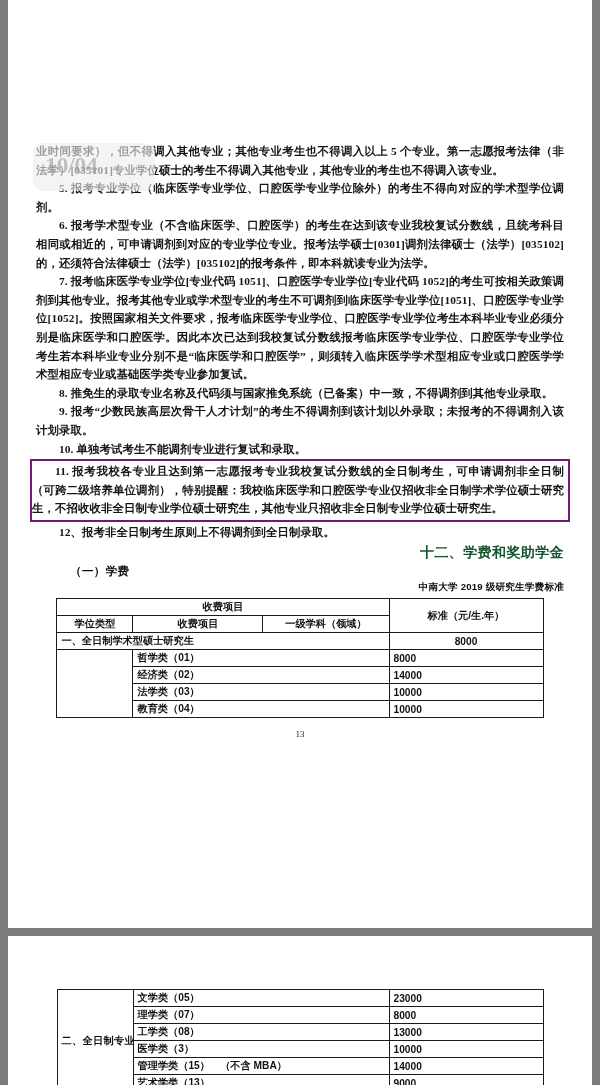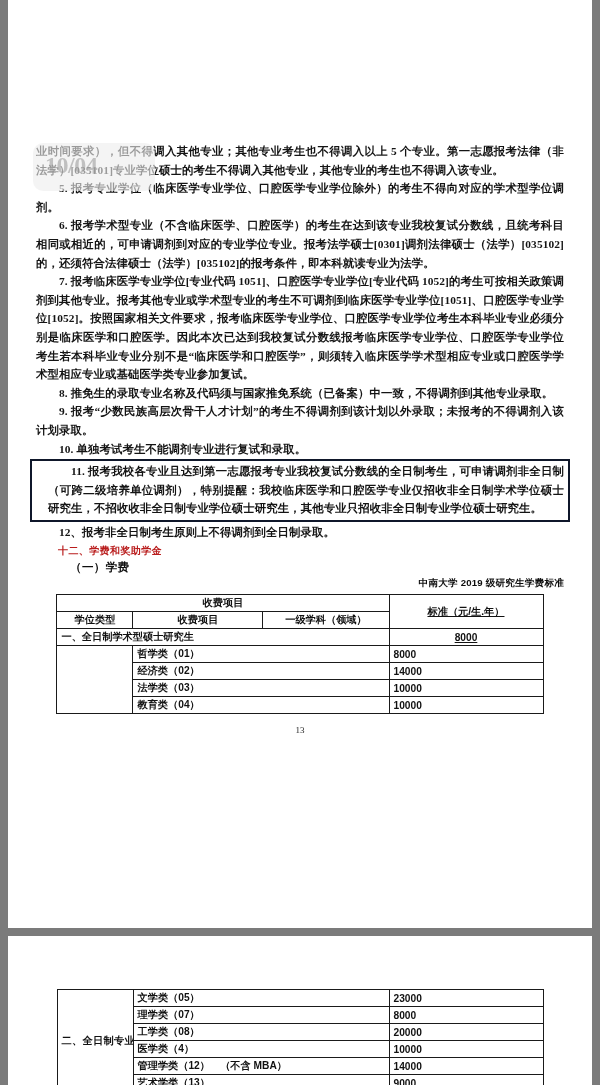--- a/index.html
+++ b/index.html
@@ -50,35 +50,36 @@
     text-align:center;
     font-size:9px;
     color:#222;
     font-weight:400;
     margin-top:11px;
     font-family:"Liberation Serif",serif;
   }
 
   
   .redbox {
-    border:2px solid #0f172a;
-    padding:1px 4px 2px 16px;
+    border:2px solid #701a75;
+    padding:1px 4px 2px 0;
     margin:1px 0 1px -6px;
     width:calc(100% + 12px);
   }
   .redbox .para { text-align:justify; }
 
   
   .h-section {
     font-family:"Liberation Sans","DejaVu Sans",sans-serif;
-    font-size:10px;
-    font-weight:bold;
-    color:#b91c1c;
+    font-size:14px;
+    font-weight:bold;
+    color:#14532d;
     margin:3px 0 1px 22px;
     letter-spacing:0.4px;
+    text-align:right;
   }
   .h-sub {
     font-family:"Liberation Sans","DejaVu Sans",sans-serif;
     font-size:11.5px;
     font-weight:bold;
     color:#0d0d0d;
     margin:2px 0 2px 34px;
     letter-spacing:0.4px;
   }
   .tbl-title {
@@ -115,21 +116,21 @@
     color:#111;
     padding:1px 4px;
     height:17px;
     vertical-align:middle;
     white-space:nowrap;
     overflow:hidden;
   }
   td.cat-blank { border-right:1px solid #1a1a1a; }
   td.hdr-span { text-align:center; }
   td.val { text-align:left; padding-left:6px; }
-  td.val-c { text-align:center;text-decoration:underline; }
+  td.val-c { text-align:center; }
   td.lvl1 { text-align:left; padding-left:5px; }
   td.lvl2 { text-align:left; padding-left:6px; }
   td.vcat {
     text-align:center;
     font-weight:bold;
     line-height:14px;
     white-space:normal;
     letter-spacing:0.3px;
     font-size:10.2px;
   }
@@ -250,28 +251,28 @@
             <td class="vcat" rowspan="6">二、全日制专业学位硕士研究生</td>
             <td class="lvl2">文学类（05）</td>
             <td class="val">23000</td>
           </tr>
           <tr>
             <td class="lvl2">理学类（07）</td>
             <td class="val">8000</td>
           </tr>
           <tr>
             <td class="lvl2">工学类（08）</td>
-            <td class="val">20000</td>
-          </tr>
-          <tr>
-            <td class="lvl2">医学类（4）</td>
+            <td class="val">13000</td>
+          </tr>
+          <tr>
+            <td class="lvl2">医学类（3）</td>
             <td class="val">10000</td>
           </tr>
           <tr>
-            <td class="lvl2">管理学类（12）　（不含 MBA）</td>
+            <td class="lvl2">管理学类（15）　（不含 MBA）</td>
             <td class="val">14000</td>
           </tr>
           <tr>
             <td class="lvl2">艺术学类（13）</td>
             <td class="val">9000</td>
           </tr>
         </tbody>
       </table>
     </div>
   </div>

